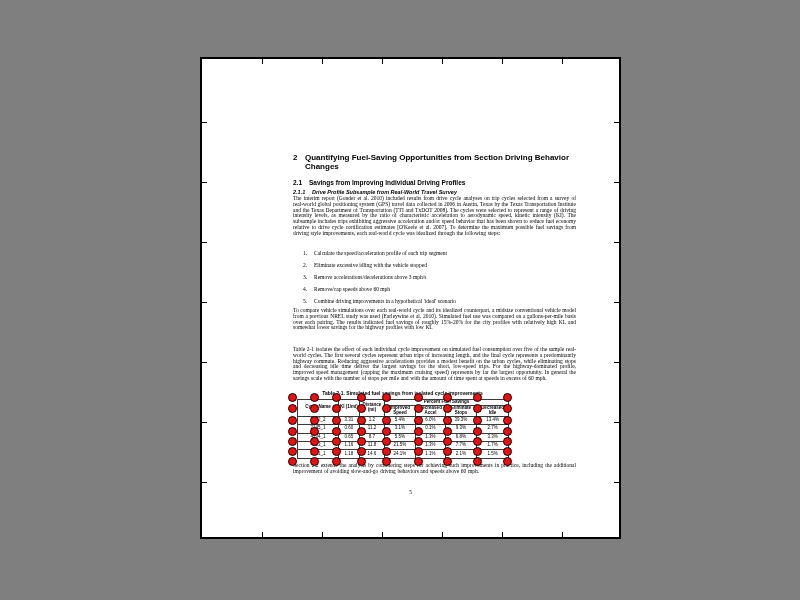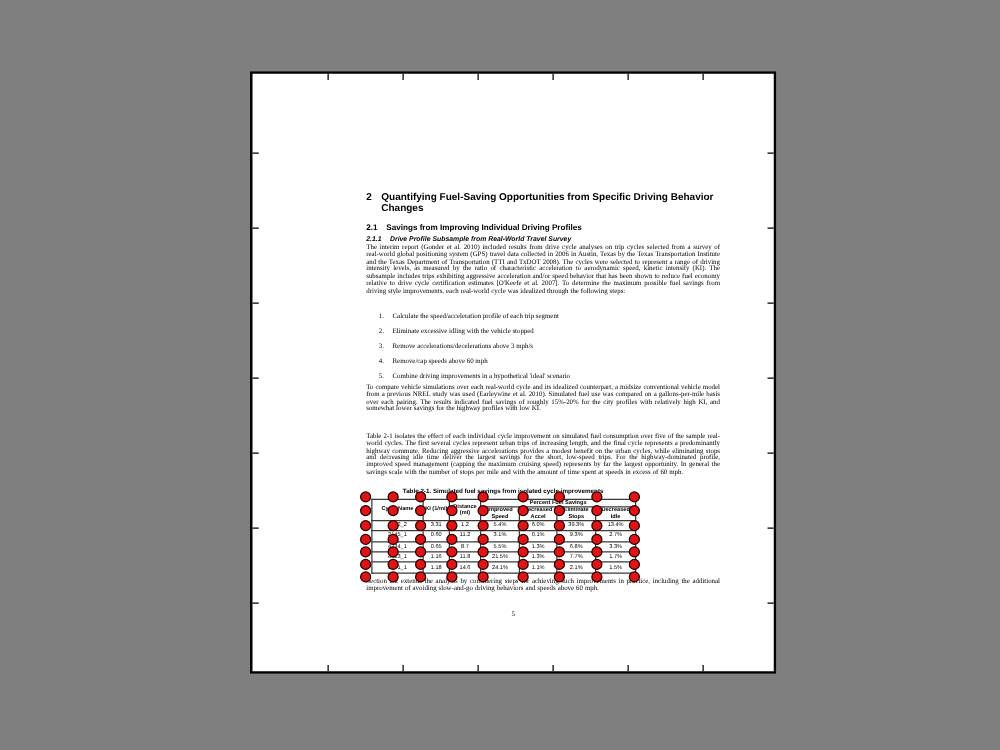--- a/index.html
+++ b/index.html
@@ -91,21 +91,21 @@
       <div class="tick h" style="top: 303px; left: 0px;"></div>
       <div class="tick h" style="top: 303px; right: 0px;"></div>
       <div class="tick h" style="top: 363px; left: 0px;"></div>
       <div class="tick h" style="top: 363px; right: 0px;"></div>
       <div class="tick h" style="top: 423px; left: 0px;"></div>
       <div class="tick h" style="top: 423px; right: 0px;"></div>
     </div>
 
   <div class="abs heading-row h1" style="left:91px;top:94px;">
     <span class="num">2</span>
-    <span class="txt">Quantifying Fuel-Saving Opportunities from Specific Driving Behavior Changes</span>
+    <span class="txt">Quantifying Fuel-Saving Opportunities from Section Driving Behavior Changes</span>
   </div>
 
   <div class="abs heading-row h2" style="left:91px;top:120px;">
     <span class="num">2.1</span>
     <span class="txt">Savings from Improving Individual Driving Profiles</span>
   </div>
 
   <div class="abs heading-row h3" style="left:91px;top:130px;">
     <span class="num">2.1.1</span>
     <span class="txt">Drive Profile Subsample from Real-World Travel Survey</span>

